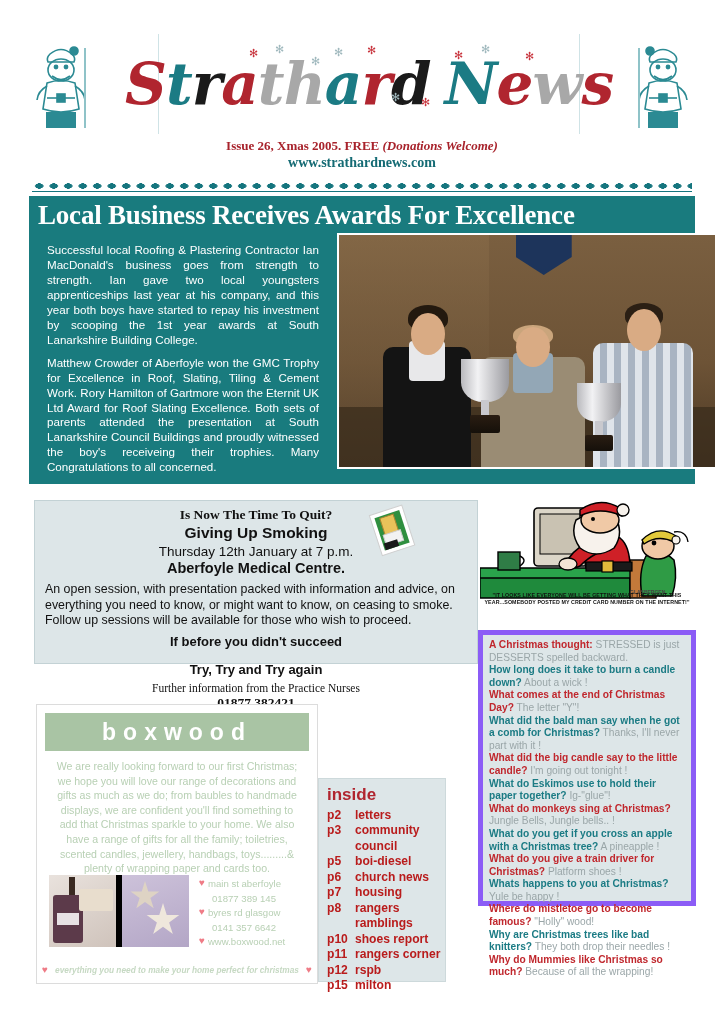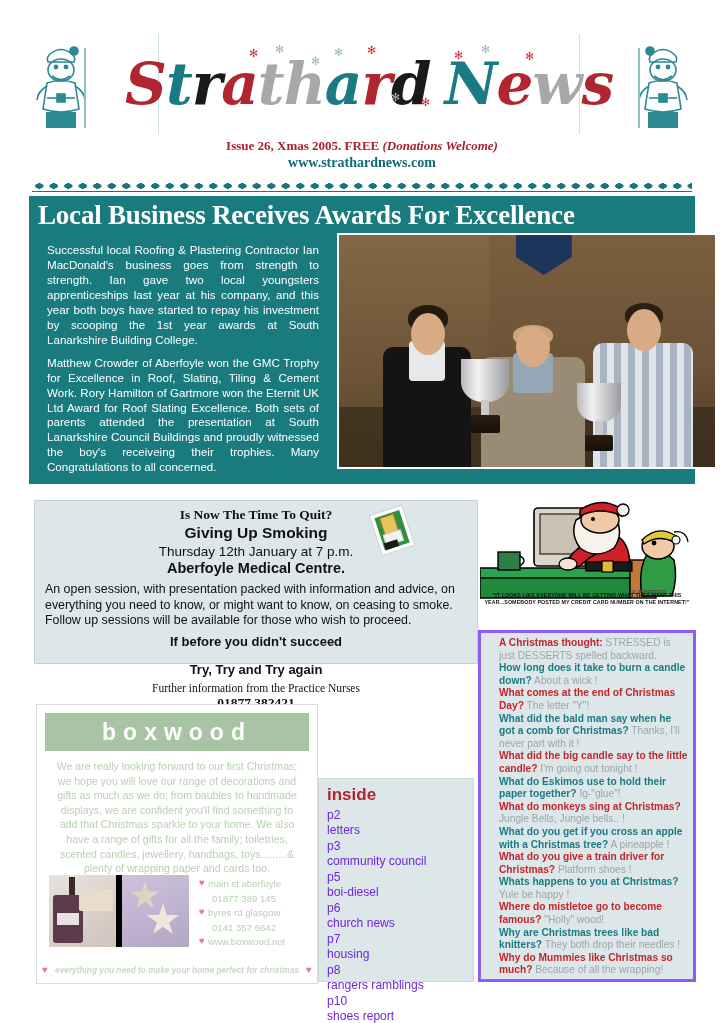--- a/index.html
+++ b/index.html
@@ -127,23 +127,23 @@
     background:#ffffff;overflow:hidden;
   }
   .cart-caption{
     position:absolute;left:480px;top:592px;width:214px;
     font-size:5.3px;line-height:1.32;color:#111;text-align:center;
     font-weight:bold;letter-spacing:.1px;
   }
 
   
   .jokes{
-    position:absolute;left:478px;top:630px;width:218px;height:352px;
-    background:#dde6e8;border:3px solid #8b5cf6;
-    padding:4px 5px 0 18px;box-sizing:border-box;
+    position:absolute;left:478px;top:630px;width:218px;height:276px;
+    background:#dde6e8;border:5px solid #8b5cf6;
+    padding:4px 5px 0 6px;box-sizing:border-box;
     font-size:10.2px;line-height:1.235;
   }
   .jk{margin:0 0 0 0;}
   .jk b{font-weight:bold;}
   .q-red{color:#c0272d;}
   .q-teal{color:#1b7b84;}
   .ans{color:#9aa6a8;font-weight:normal;}
 
   
   .boxwood{
@@ -175,26 +175,26 @@
   .bw-foot{
     position:absolute;left:0;bottom:7px;width:100%;
     display:flex;align-items:center;justify-content:center;gap:7px;
   }
   .bw-foot-txt{
     color:#c6d9c3;font-size:8.3px;font-style:italic;font-weight:bold;
   }
 
   
   .inside{
-    position:absolute;left:318px;top:778px;width:156px;height:204px;
+    position:absolute;left:318px;top:778px;width:128px;height:204px;
     background:#dde6e8;border:1px solid #cdd9db;
     padding:6px 0 0 8px;box-sizing:border-box;
   }
   .inside-title{color:#b0252f;font-weight:bold;font-size:17px;margin-bottom:3px;}
-  .ins-row{display:flex;color:#6d28d9;font-weight:normal;font-size:12.1px;line-height:1.28;flex-direction:column;}
+  .ins-row{display:flex;color:#b91c1c;font-weight:bold;font-size:12.1px;line-height:1.28;}
   .ins-pg{width:28px;flex:none;}
 </style>
 </head>
 <body>
 
 <div class="page">
 
   <div class="masthead">
 
     <svg class="santa left" viewBox="0 0 62 106">

